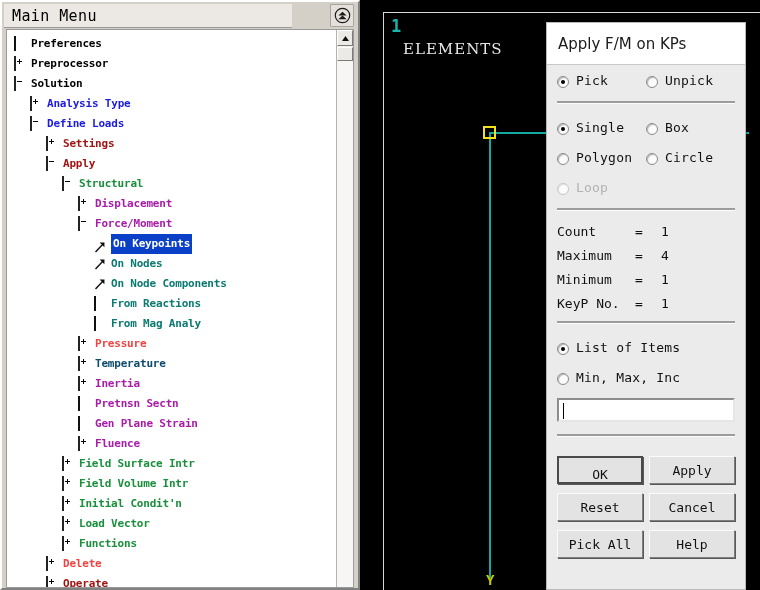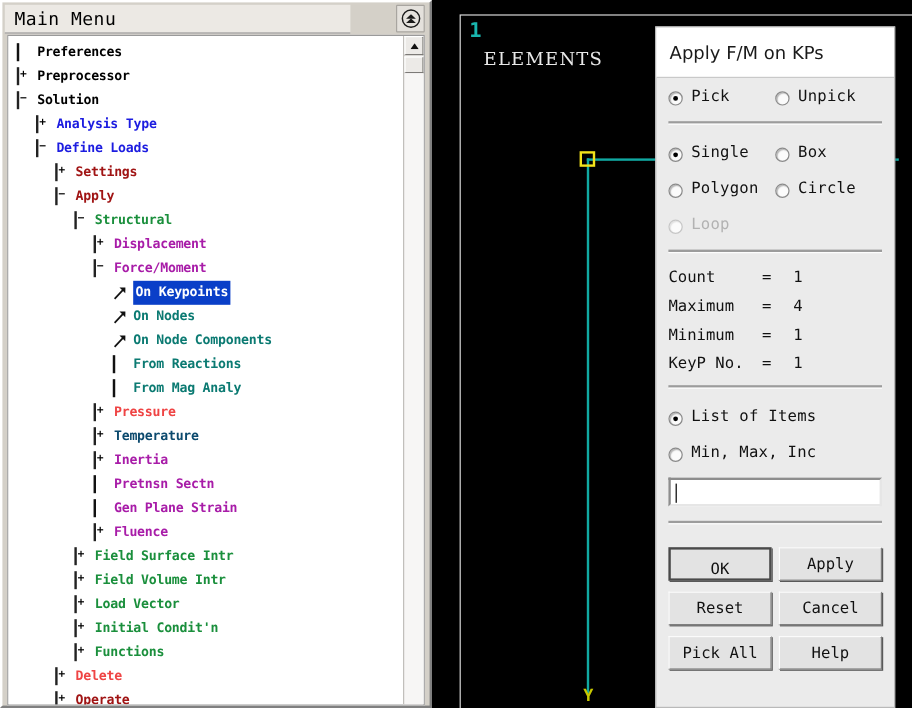--- a/index.html
+++ b/index.html
@@ -272,21 +272,21 @@
             <span class="tlabel" style="color: rgb(26, 143, 60);">Structural</span>
           </div>
           <div class="trow" style="padding-left: 68px;">
             <span class="tico"><span class="ico-pm plus"></span></span>
             <span class="tlabel" style="color: rgb(168, 28, 168);">Displacement</span>
           </div>
           <div class="trow" style="padding-left: 68px;">
             <span class="tico"><span class="ico-pm"></span></span>
             <span class="tlabel" style="color: rgb(168, 28, 168);">Force/Moment</span>
           </div>
-          <div class="trow" style="padding-left: 84px;">
+          <div class="trow" style="padding-left: 84px; align-items: flex-end;">
             <span class="tico"><svg class="ico-arrow" width="14" height="14" viewBox="0 0 14 14">
                 <path d="M2.5 12 L10.5 3.5" stroke="#111" stroke-width="1.4" fill="none"></path>
                 <path d="M11.5 2.5 L11.4 7.3 L6.6 2.6 Z" fill="#111"></path>
               </svg></span>
             <span class="tlabel sel" style="color: rgb(11, 122, 114);">On Keypoints</span>
           </div>
           <div class="trow" style="padding-left: 84px;">
             <span class="tico"><svg class="ico-arrow" width="14" height="14" viewBox="0 0 14 14">
                 <path d="M2.5 12 L10.5 3.5" stroke="#111" stroke-width="1.4" fill="none"></path>
                 <path d="M11.5 2.5 L11.4 7.3 L6.6 2.6 Z" fill="#111"></path>
@@ -335,25 +335,25 @@
           <div class="trow" style="padding-left: 52px;">
             <span class="tico"><span class="ico-pm plus"></span></span>
             <span class="tlabel" style="color: rgb(26, 143, 60);">Field Surface Intr</span>
           </div>
           <div class="trow" style="padding-left: 52px;">
             <span class="tico"><span class="ico-pm plus"></span></span>
             <span class="tlabel" style="color: rgb(26, 143, 60);">Field Volume Intr</span>
           </div>
           <div class="trow" style="padding-left: 52px;">
             <span class="tico"><span class="ico-pm plus"></span></span>
+            <span class="tlabel" style="color: rgb(26, 143, 60);">Initial Condit'n</span>
+          </div>
+          <div class="trow" style="padding-left: 52px;">
+            <span class="tico"><span class="ico-pm plus"></span></span>
             <span class="tlabel" style="color: rgb(26, 143, 60);">Load Vector</span>
-          </div>
-          <div class="trow" style="padding-left: 52px;">
-            <span class="tico"><span class="ico-pm plus"></span></span>
-            <span class="tlabel" style="color: rgb(26, 143, 60);">Initial Condit'n</span>
           </div>
           <div class="trow" style="padding-left: 52px;">
             <span class="tico"><span class="ico-pm plus"></span></span>
             <span class="tlabel" style="color: rgb(26, 143, 60);">Functions</span>
           </div>
           <div class="trow" style="padding-left: 36px;">
             <span class="tico"><span class="ico-pm plus"></span></span>
             <span class="tlabel" style="color: #ef4444;">Delete</span>
           </div>
           <div class="trow" style="padding-left: 36px;">

